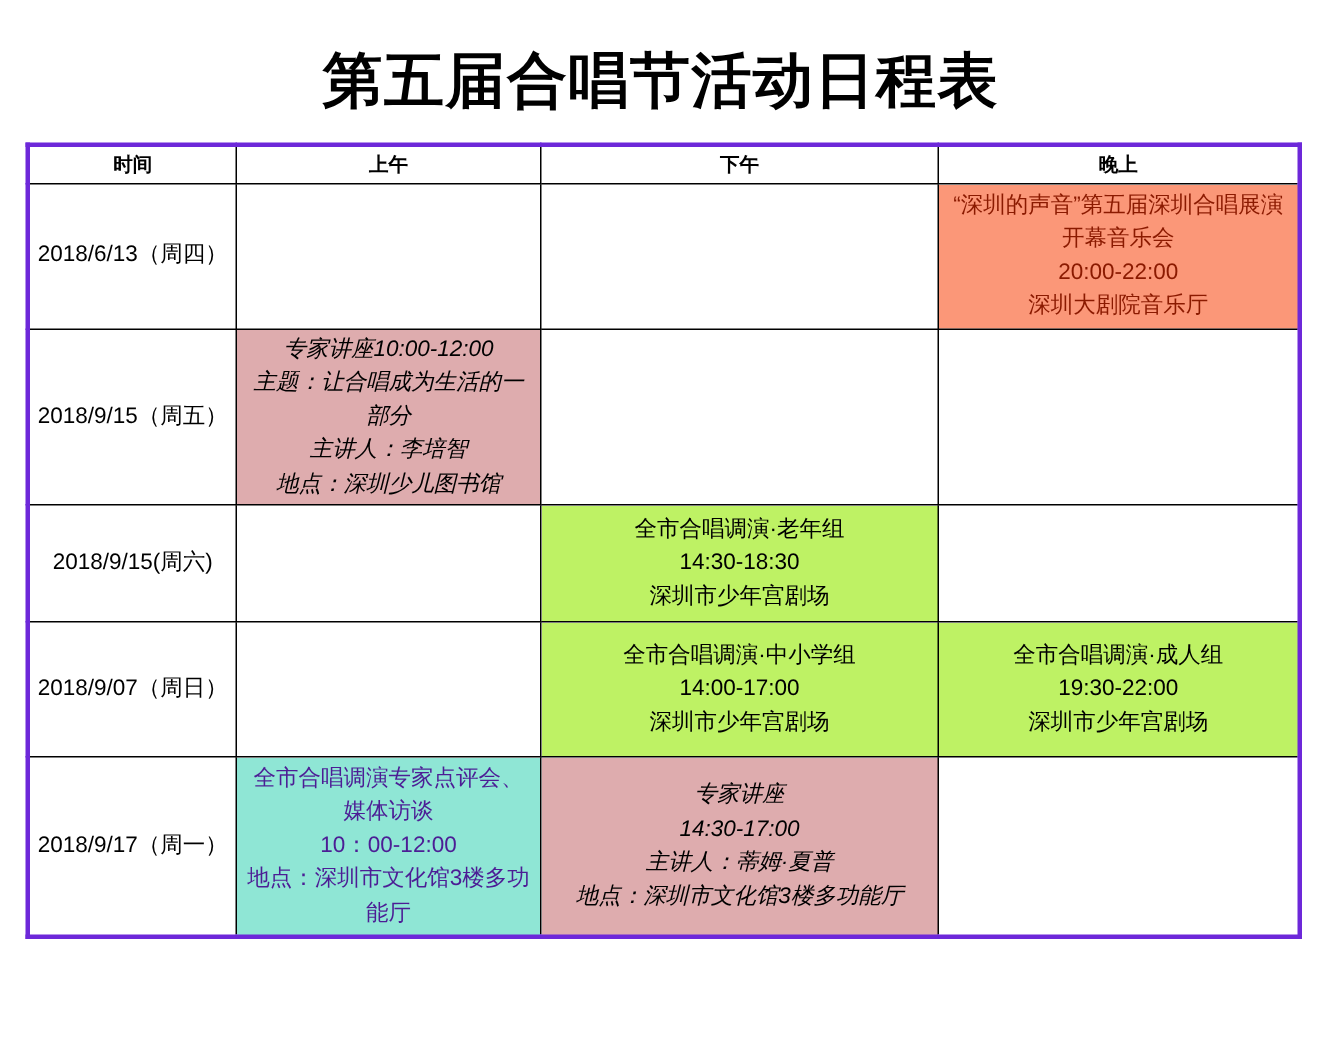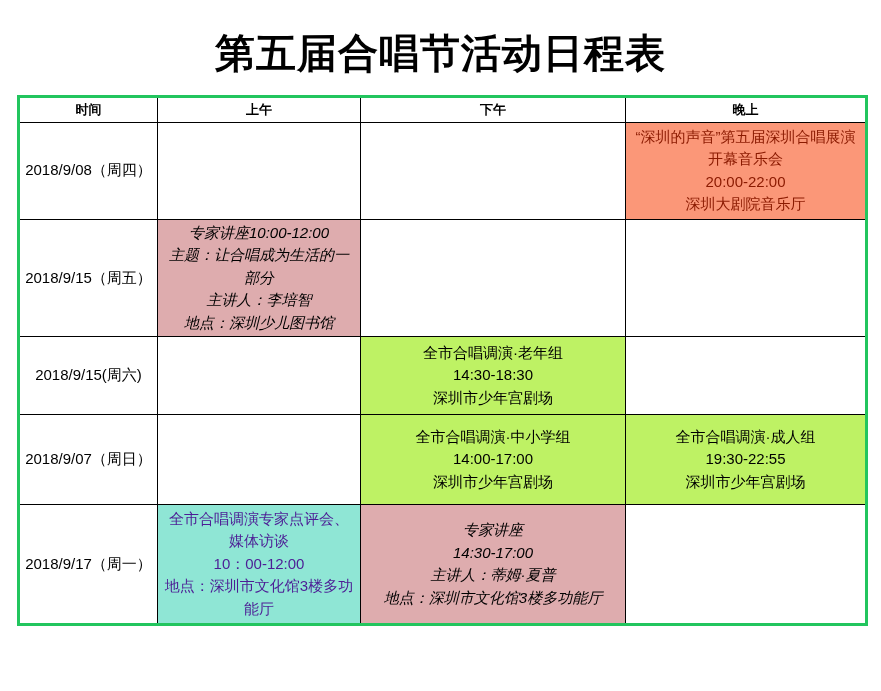--- a/index.html
+++ b/index.html
@@ -25,21 +25,21 @@
     font-weight: bold;
     font-size: 40px;
     letter-spacing: 1px;
     color: #000000;
   }
   table.schedule {
     border-collapse: collapse;
     table-layout: fixed;
     margin: 14px 0 0 17px;
     width: 848px;
-    border: 3px solid #22c55e;
+    border: 3px solid #6d28d9;
   }
   table.schedule td, table.schedule th {
     border: 1px solid #000000;
     text-align: center;
     vertical-align: middle;
     padding: 2px 5px;
     font-size: 15px;
     line-height: 1.5;
     white-space: pre-line;
     overflow: hidden;
@@ -78,21 +78,21 @@
     </colgroup>
     <tbody>
         <tr style="height:25px;">
       <th>时间</th>
       <th>上午</th>
       <th>下午</th>
       <th>晚上</th>
     </tr>
 
     <tr style="height:97px;">
-      <td>2018/9/08（周四）</td>
+      <td>2018/6/13（周四）</td>
       <td data-fill="white"></td>
       <td data-fill="white"></td>
       <td data-fill="orange">“深圳的声音”第五届深圳合唱展演
 开幕音乐会
 20:00-22:00
 深圳大剧院音乐厅</td>
     </tr>
 
     <tr style="height:95px;">
       <td>2018/9/15（周五）</td>
@@ -113,21 +113,21 @@
       <td data-fill="white"></td>
     </tr>
 
     <tr style="height:90px;">
       <td>2018/9/07（周日）</td>
       <td data-fill="white"></td>
       <td data-fill="pink">全市合唱调演·中小学组
 14:00-17:00
 深圳市少年宫剧场</td>
       <td data-fill="pink">全市合唱调演·成人组
-19:30-22:55
+19:30-22:00
 深圳市少年宫剧场</td>
     </tr>
 
     <tr style="height:120px;">
       <td>2018/9/17（周一）</td>
       <td data-fill="teal">全市合唱调演专家点评会、媒体访谈
 10：00-12:00
 地点：深圳市文化馆3楼多功能厅</td>
       <td data-fill="mauve">专家讲座
 14:30-17:00

